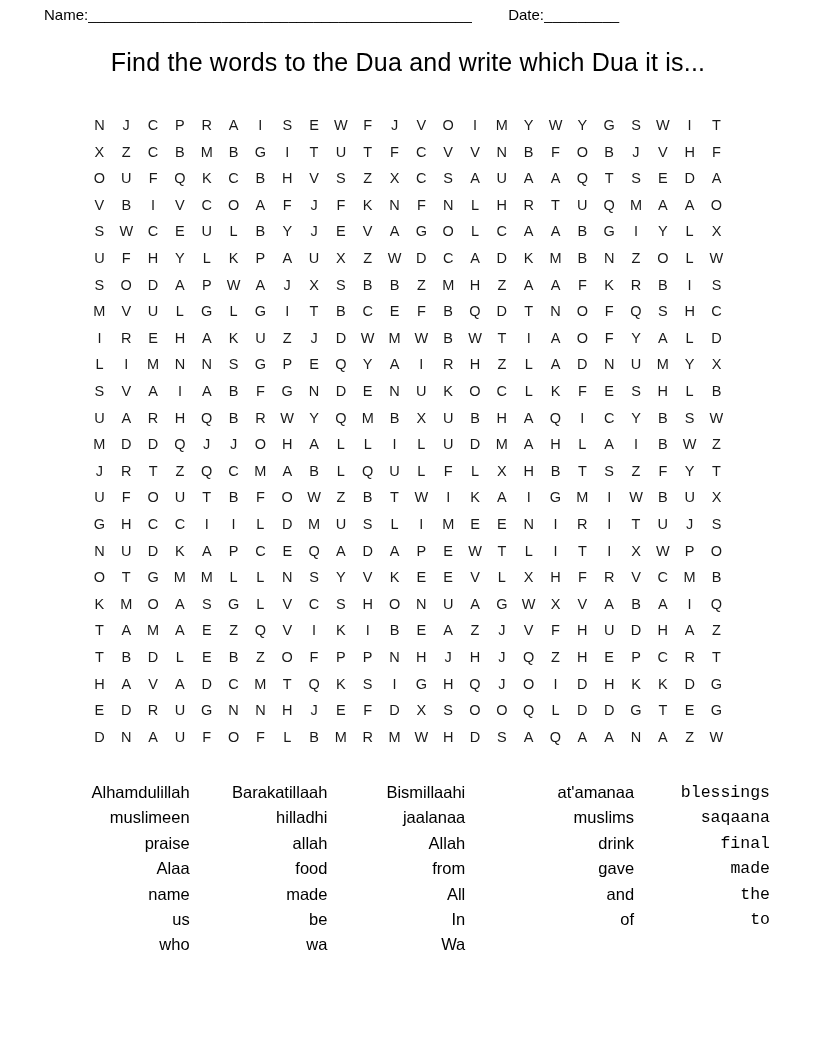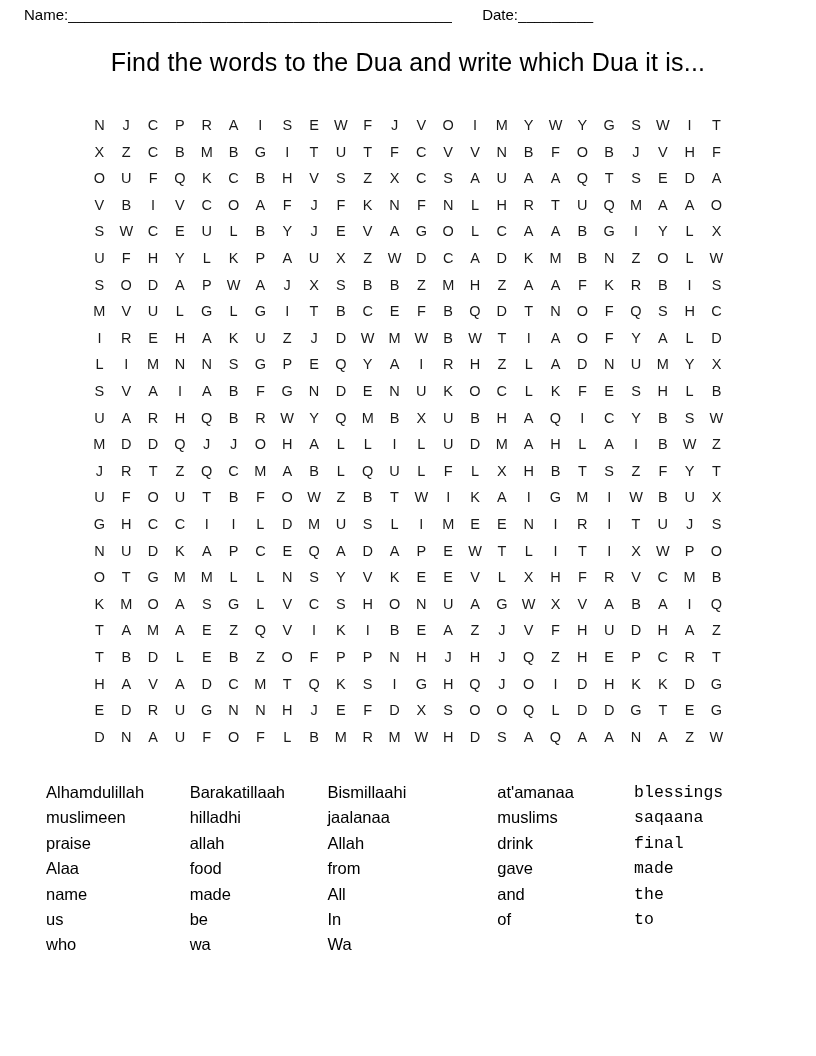--- a/index.html
+++ b/index.html
@@ -35,23 +35,23 @@
   .field-label {
     font-size: 15px;
   }
   .field-rule {
     display: inline-block;
     font-size: 15px;
     letter-spacing: 0px;
     overflow: hidden;
     white-space: nowrap;
   }
-  .name-field { margin-left: 24px; }
+  .name-field { margin-left: 44px; }
   .name-rule  { width: 392px; }
-  .date-field { margin-left: 22px; }
+  .date-field { margin-left: 28px; }
   .date-rule  { width: 86px; }
 
   
   .puzzle-title {
     position: absolute;
     top: 48px;
     left: 0;
     width: 816px;
     text-align: center;
     font-size: 25px;
@@ -83,20 +83,21 @@
   .word-list {
     position: absolute;
     top: 780px;
     left: 46px;
     width: 724px;
     display: flex;
   }
   .word-col {
     display: flex;
     flex-direction: column;
+    align-items: flex-end;
   }
   .word-col-0 { width: 148px; }
   .word-col-1 { width: 142px; }
   .word-col-2 { width: 142px; }
   .word-col-3 { width: 141px; margin-left: 32px; }
   .word-col-4 { width: 140px; font-family: Liberation Mono, monospace; }
   .word-item {
     font-size: 16.5px;
     line-height: 25.4px;
     white-space: nowrap;

